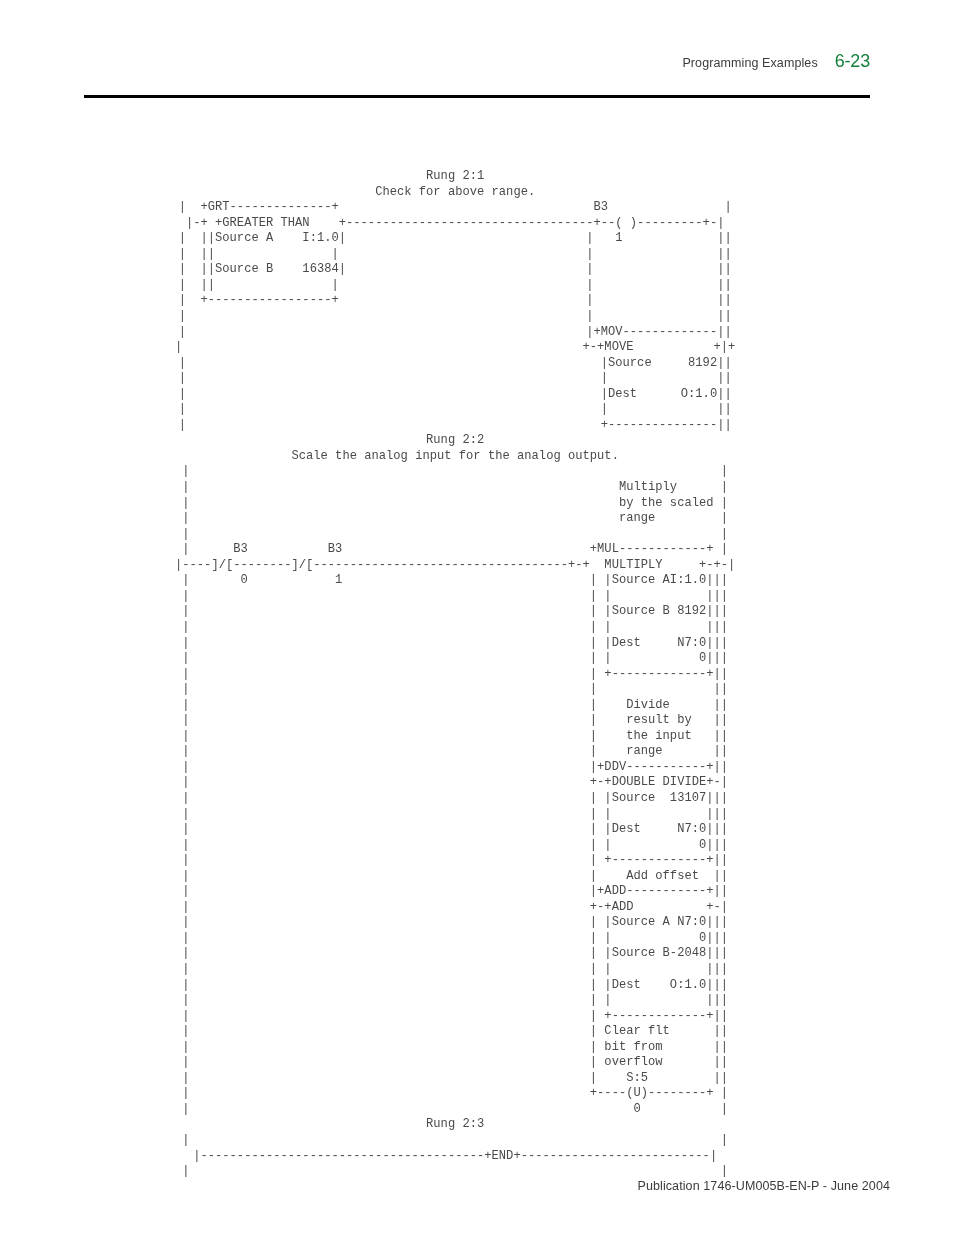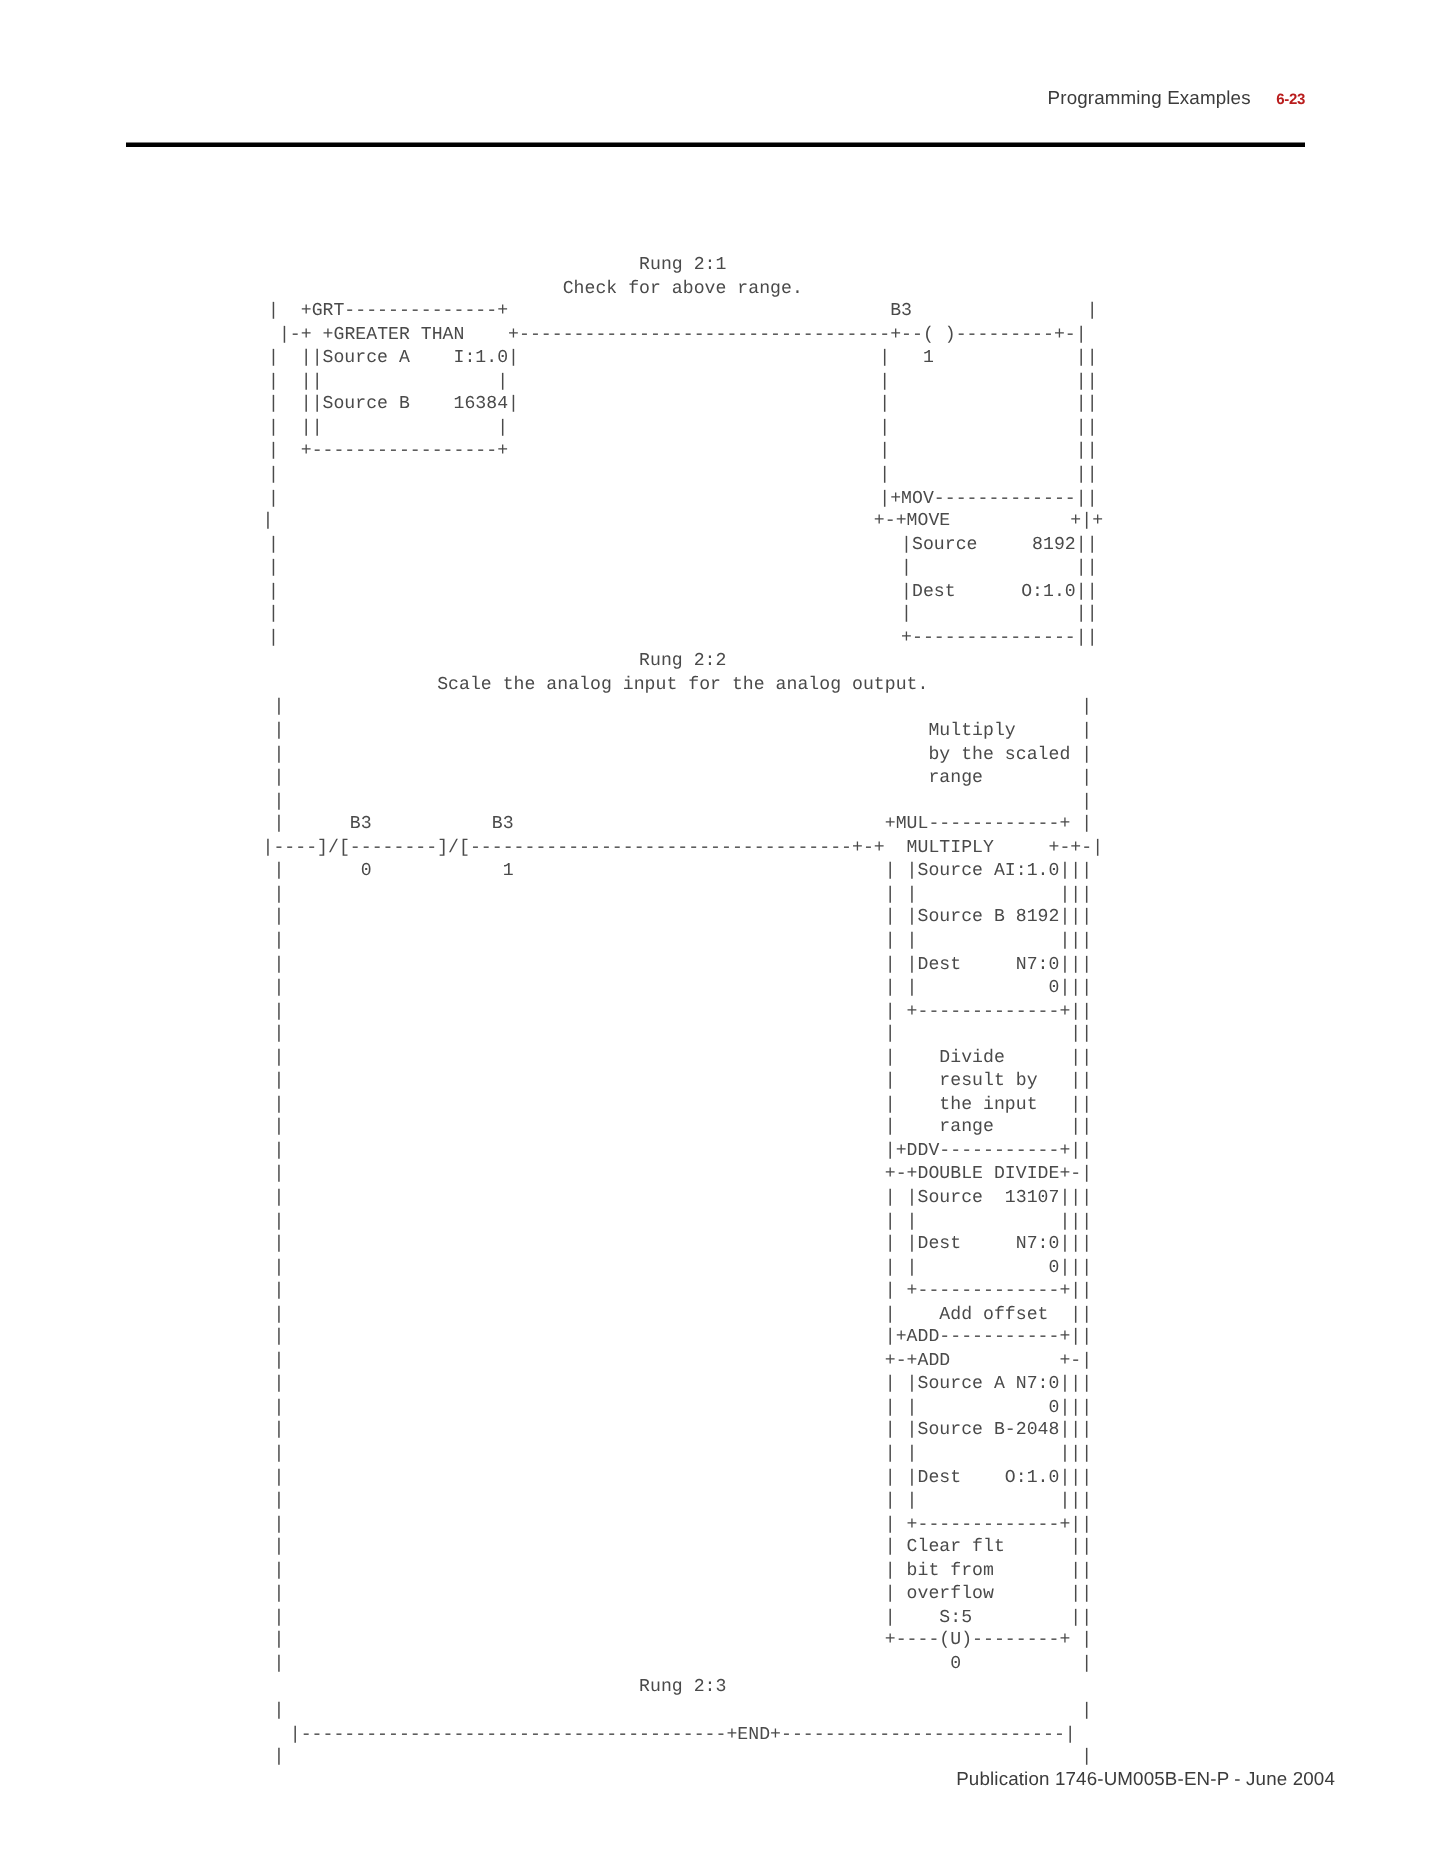--- a/index.html
+++ b/index.html
@@ -34,23 +34,23 @@
     align-items: baseline;
     gap: 17px;
     white-space: nowrap;
   }
   .header-title {
     font-size: 12.5px;
     color: #3b3b3b;
     letter-spacing: 0.1px;
   }
   .header-page {
-    font-size: 10px;
-    font-weight: bold;
-    color: #b91c1c;
+    font-size: 18px;
+    font-weight: normal;
+    color: #15803d;
     letter-spacing: -0.2px;
   }
   .header-rule {
     position: absolute;
     left: 84px;
     right: 84px;
     top: 95px;
     height: 3.2px;
     background: #000000;
   }

